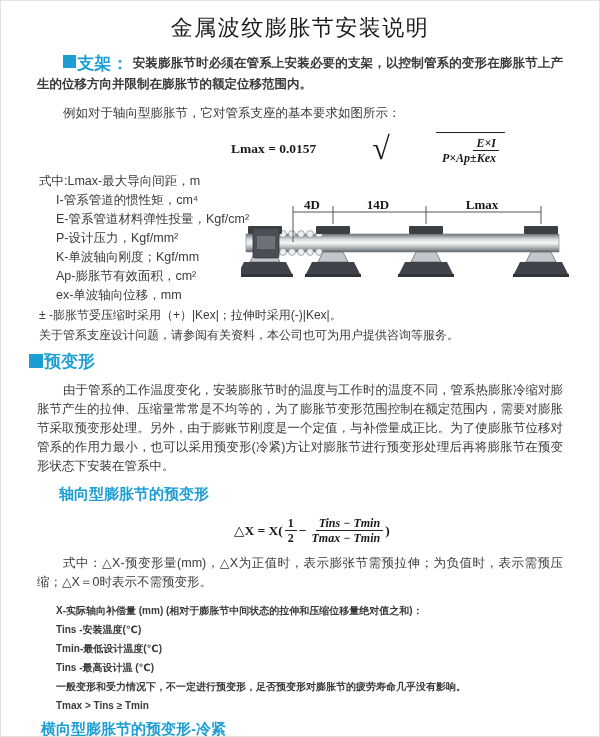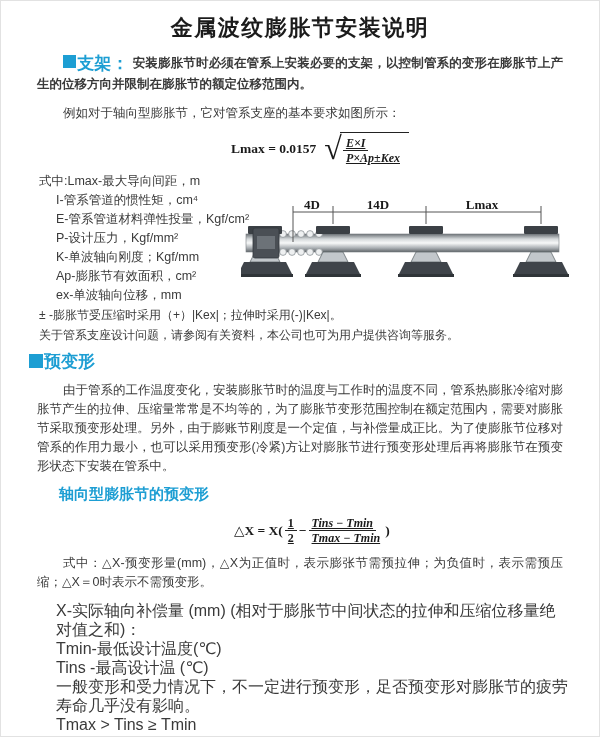--- a/index.html
+++ b/index.html
@@ -5,62 +5,62 @@
   :root{ --accent:#1d9ed3; }
   html,body{margin:0;padding:0;background:#fff;}
   body{width:600px;height:737px;}
   .page{
     box-sizing:border-box;width:600px;height:737px;overflow:hidden;
     border:1px solid #e2e2e2;background:#fff;position:relative;
     padding:10px 28px 0 28px;
     font-family:"Liberation Sans","DejaVu Sans",sans-serif;color:#3a3a3a;
   }
   .doc-title{
-    font-size:22px;font-weight:bold;color:#1b1b1b;text-align:center;
+    font-size:22px;font-weight:normal;color:#1b1b1b;text-align:center;
     margin:4px 0 12px 0;letter-spacing:1.5px;line-height:26px;
   }
   .para{font-size:12.5px;line-height:21px;margin:8px;text-align:justify;color:#3a3a3a;}
   .indent{text-indent:26px;}
   .intro-weight{font-weight:600;}
   .marker{
     display:inline-block;width:13px;height:13px;background:var(--accent);
     vertical-align:-1px;margin-right:1px;
   }
   .sec-label{color:var(--accent);font-size:17px;font-weight:bold;vertical-align:-2px;margin-right:4px;}
   .h2{font-size:17px;font-weight:bold;color:var(--accent);margin:6px 0 4px 0;line-height:22px;}
   .h2 .marker{width:14px;height:14px;}
   .h3{color:var(--accent);font-size:15px;font-weight:bold;margin:6px 0 12px 30px;line-height:20px;}
   .h3.lat{margin:4px 0 2px 12px;}
 
   
   .formula{
     display:flex;align-items:center;color:#1a1a1a;
-    font-family:"Liberation Serif","DejaVu Serif",serif;font-weight:bold;font-size:13.5px;
+    font-family:"Liberation Serif","DejaVu Serif",serif;font-weight:bold;font-size:13.5px;gap:48px;
   }
   .f1{margin:8px 0 6px 202px;}
   .rad-sign{font-size:32px;font-weight:normal;line-height:0.85;margin:0 -2px 0 8px;}
   .rad-body{border-top:1.6px solid #222;padding:2px 6px 0 3px;}
-  .frac{display:inline-flex;flex-direction:column;align-items:flex-start;font-size:12px;line-height:1.2;text-decoration:underline;}
+  .frac{display:inline-flex;flex-direction:column;align-items:flex-end;font-size:12px;line-height:1.2;}
   .frac .fnum{padding:0 3px;border-bottom:1px solid #222;}
   .frac .fden{padding:0 3px;}
   .ital{font-style:italic;}
   .f2{margin:2px 0 2px 205px;gap:2px;}
   .f3{margin:2px 0 2px 258px;gap:5px;}
   .f3 .frac{font-size:11px;}
 
   
   .defs-area{position:relative;}
   .def{font-size:12.5px;line-height:19px;padding-left:10px;}
   .def.ind{padding-left:27px;}
   .note{font-size:12px;line-height:20px;padding-left:10px;}
   .diagram{position:absolute;left:212px;top:26px;}
 
   .pre-body{line-height:19px;}
   .explain{line-height:19.5px;}
-  .term{font-size:16px;line-height:19px;padding-left:27px;}
+  .term{font-size:10px;line-height:19px;padding-left:27px;font-weight:bold;}
 </style>
 </head>
 <body>
 
 <div class="page">
 
   <h1 class="doc-title">金属波纹膨胀节安装说明</h1>
 
   <p class="para indent">
     <span class="marker"></span><span class="sec-label">支架：</span><span class="intro-weight">安装膨胀节时必须在管系上安装必要的支架，以控制管系的变形在膨胀节上产生的位移方向并限制在膨胀节的额定位移范围内。</span>
@@ -163,20 +163,21 @@
     <span class="frac ital">
       <span class="fnum">Tins − Tmin</span>
       <span class="fden">Tmax − Tmin</span>
     </span>
     <span>)</span>
   </div>
 
   <p class="para indent explain">式中：△X-预变形量(mm)，△X为正值时，表示膨张节需预拉伸；为负值时，表示需预压缩；△X＝0时表示不需预变形。</p>
 
   <div class="term">X-实际轴向补偿量 (mm) (相对于膨胀节中间状态的拉伸和压缩位移量绝对值之和)：</div>
+  <div class="term">Tins -安装温度(℃)</div>
   <div class="term">Tmin-最低设计温度(℃)</div>
   <div class="term">Tins -最高设计温 (℃)</div>
   <div class="term">一般变形和受力情况下，不一定进行预变形，足否预变形对膨胀节的疲劳寿命几乎没有影响。</div>
   <div class="term">Tmax &gt; Tins ≥ Tmin</div>
 
   <h3 class="h3 lat">横向型膨胀节的预变形-冷紧</h3>
 
   <div class="formula f3">
     <span>△Y =</span>
     <span class="frac">

